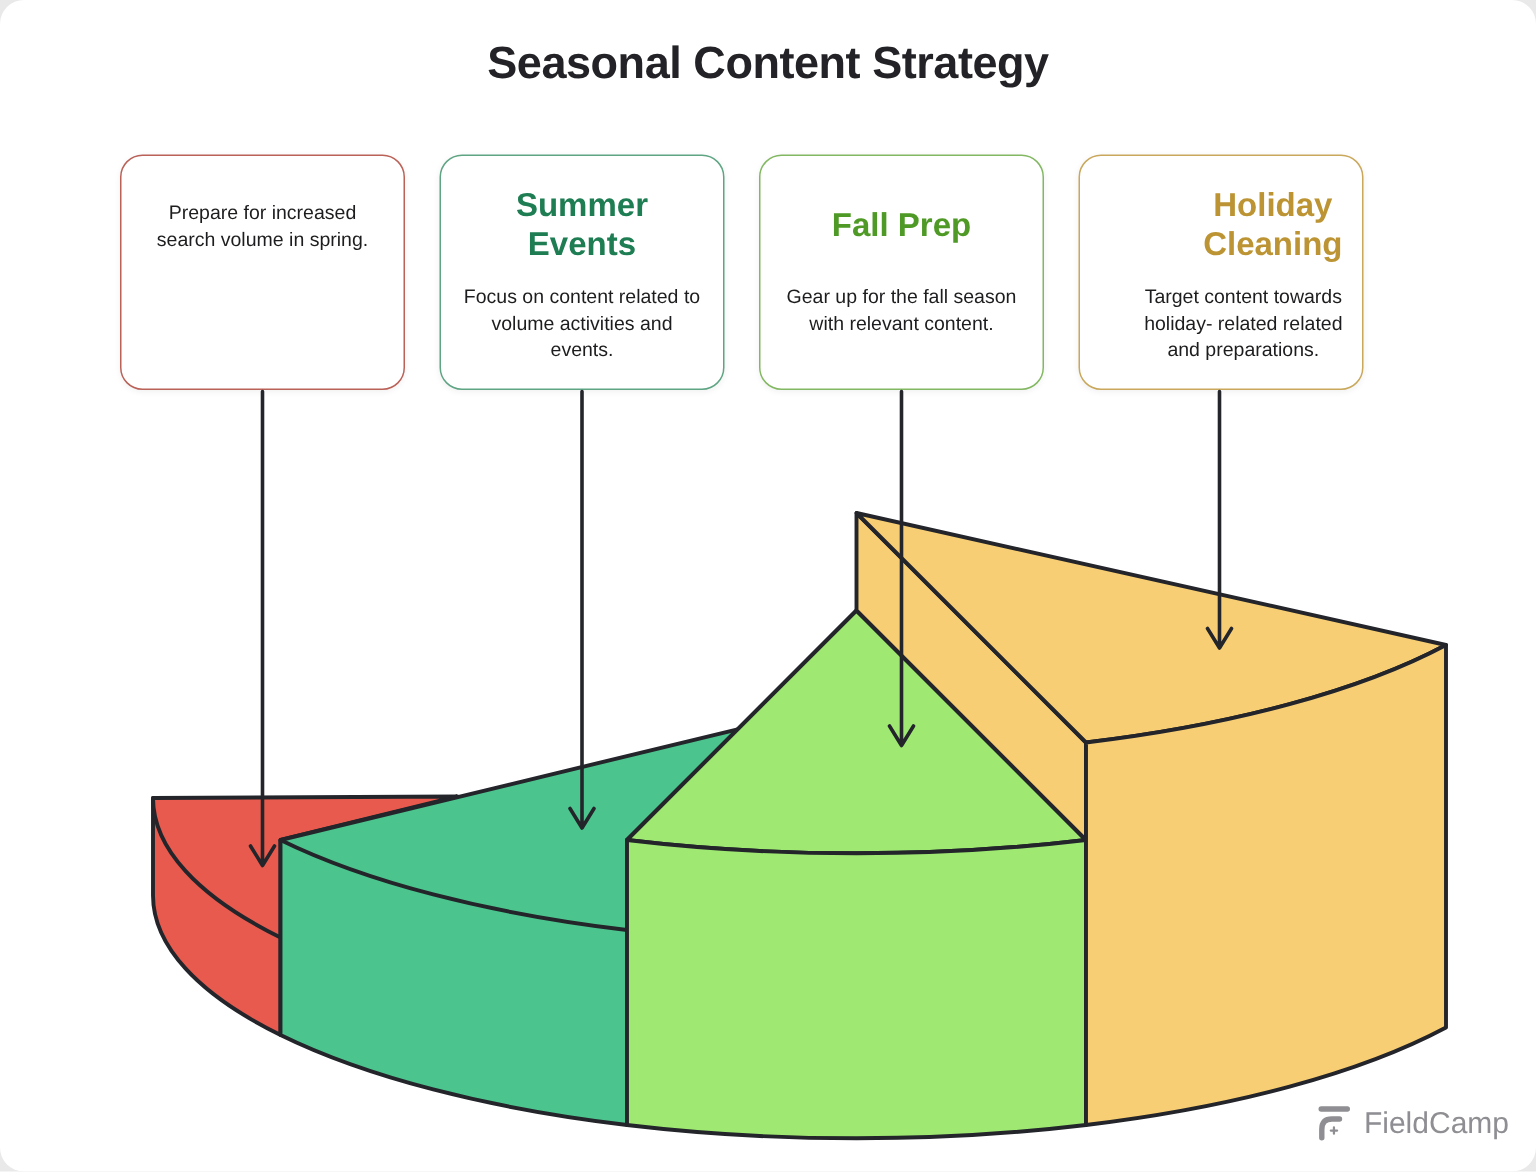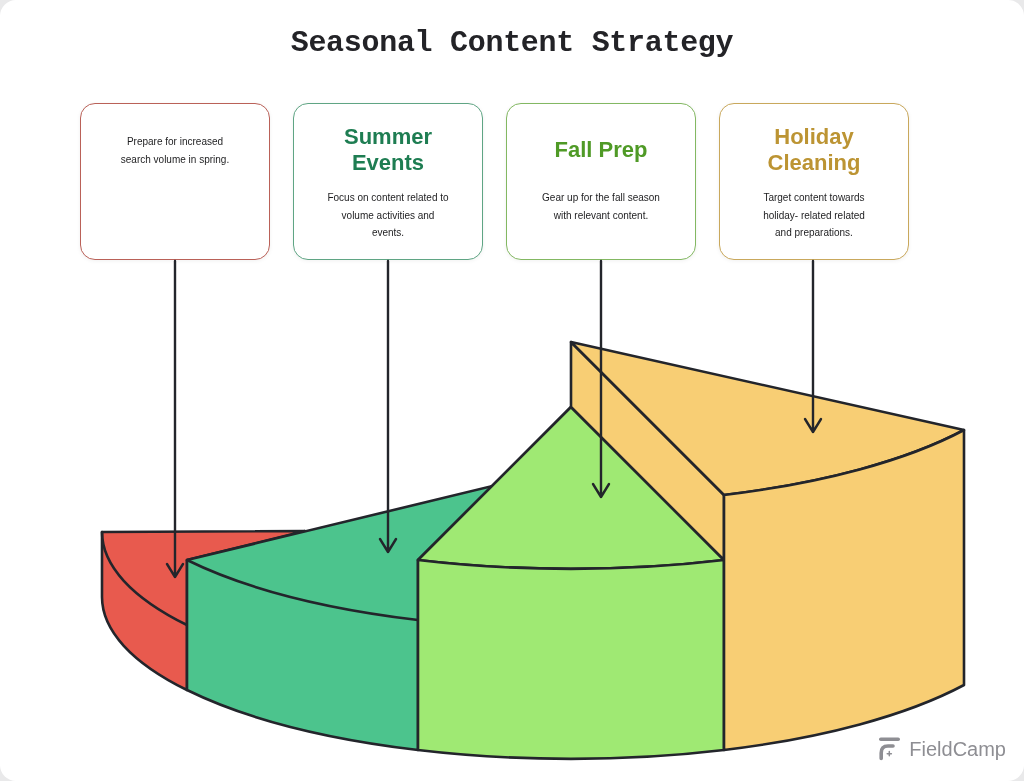--- a/index.html
+++ b/index.html
@@ -1,27 +1,27 @@
 <!DOCTYPE html>
 <html><head>
 <meta charset="utf-8">
 <style>
   html,body{margin:0;padding:0;}
   body{font-family:"Liberation Sans", sans-serif;}
   .frame{width:1024px;height:781px;position:relative;overflow:hidden;}
   .surface{position:absolute;left:0;top:0;right:0;bottom:0;border-radius:16px;}
   .page-title{position:absolute;left:0;top:26px;width:1024px;margin:0;text-align:center;
-    font-size:30px;font-weight:700;letter-spacing:-0.3px;font-family:Liberation Mono, monospace;}
+    font-size:30px;font-weight:700;letter-spacing:-0.3px;}
   .cards{position:absolute;left:80px;top:103px;width:829px;display:flex;gap:23px;}
   .card{width:190px;height:157px;box-sizing:border-box;background:#fff;border:1.5px solid;
     border-radius:15px;padding:18px 13px 14px;box-shadow:0 1px 4px rgba(0,0,0,0.06);
     display:flex;flex-direction:column;align-items:center;}
   .card-heading{min-height:56px;display:flex;align-items:center;justify-content:center;
     text-align:center;font-size:22px;line-height:26px;font-weight:700;white-space:pre-line;}
-  .card-desc{margin-top:11px;text-align:center;font-size:10px;line-height:17.6px;
+  .card-desc{margin-top:11px;text-align:center;font-size:13px;line-height:17.6px;
     color:#1d1d1f;white-space:pre-line;}
   .pie-svg{position:absolute;left:0;top:0;}
   .watermark{position:absolute;right:18px;bottom:20px;display:flex;align-items:center;gap:8px;
     font-size:20px;font-weight:500;}
 </style>
 </head>
 <body>
 
 <div class="frame" style="background: rgb(233, 233, 234);">
   <div class="surface" style="background: rgb(255, 255, 255);"></div>
@@ -38,21 +38,21 @@
 Events</div>
       <div class="card-desc">Focus on content related to
 volume activities and
 events.</div>
     </div>
     <div class="card" style="border-color: rgb(131, 184, 98);">
       <div class="card-heading" style="color: rgb(79, 154, 38);">Fall Prep</div>
       <div class="card-desc">Gear up for the fall season
 with relevant content.</div>
     </div>
-    <div class="card" style="border-color: rgb(201, 168, 92);">
+    <div class="card" style="border-color: rgb(201, 168, 92); align-items: flex-end;">
       <div class="card-heading" style="color: rgb(188, 148, 51);">Holiday
 Cleaning</div>
       <div class="card-desc">Target content towards
 holiday- related related
 and preparations.</div>
     </div>
   </div>
 
   <svg class="pie-svg" width="1024" height="781" viewBox="0 0 1024 781">
     <g stroke-width="2.6" stroke-linejoin="round" stroke-linecap="round" stroke="#23252B">

